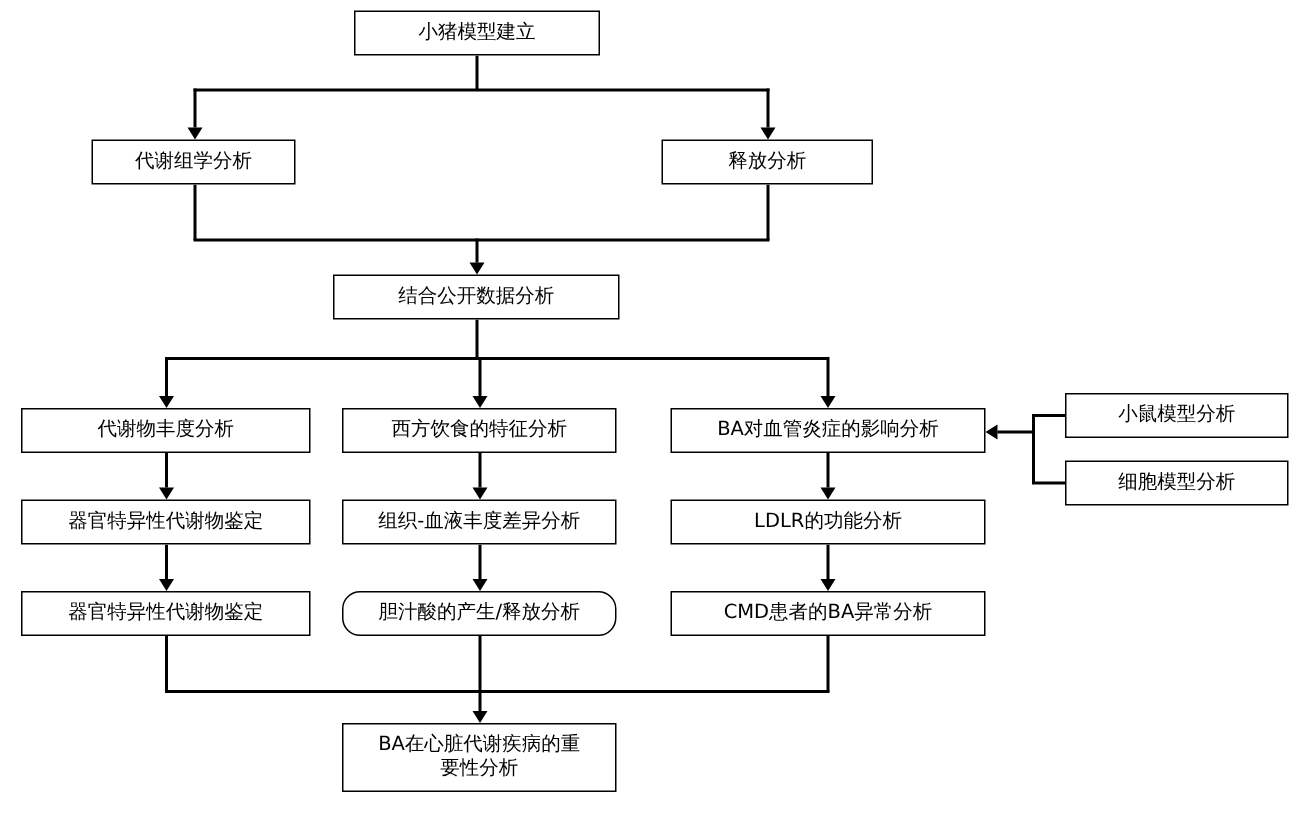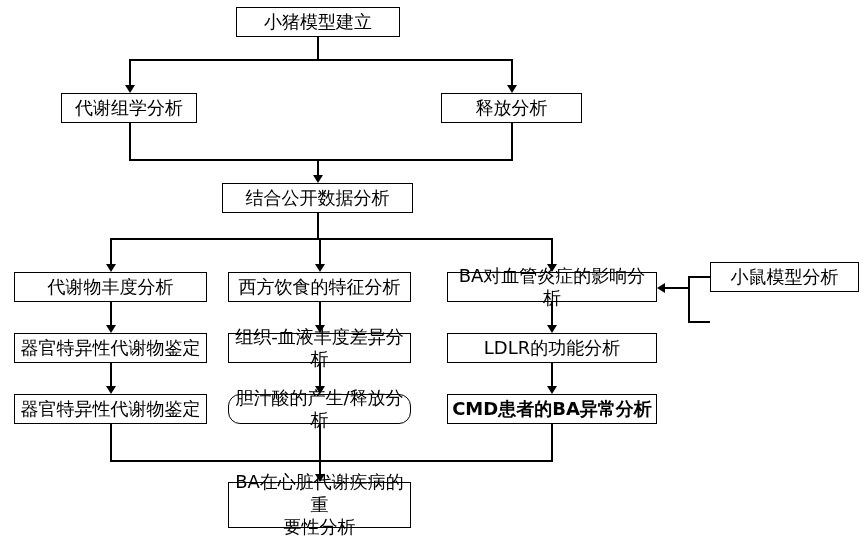--- a/index.html
+++ b/index.html
@@ -20,21 +20,21 @@
   .node {
     position: absolute;
     box-sizing: border-box;
     border: 1.5px solid #000000;
     background: #ffffff;
     display: flex;
     align-items: center;
     justify-content: center;
     text-align: center;
     color: #000000;
-    font-size: 18px;
+    font-size: 13px;
     line-height: 1.25;
     padding: 2px 4px;
     z-index: 2;
   }
   .line {
     position: absolute;
     background: #000000;
     z-index: 1;
   }
   .hline { height: 1.5px; }
@@ -70,32 +70,33 @@
   <div class="node" style="left:222px; top:183px; width:191px; height:30px;">结合公开数据分析</div>
 
   <div class="node" style="left:14px; top:272px; width:193px; height:30px;">代谢物丰度分析</div>
 
   <div class="node" style="left:228px; top:272px; width:183px; height:30px;">西方饮食的特征分析</div>
 
   <div class="node" style="left:447px; top:272px; width:210px; height:30px;">BA对血管炎症的影响分析</div>
 
   <div class="node" style="left:710px; top:262px; width:149px; height:30px;">小鼠模型分析</div>
 
+  <div class="node" style="left:710px; top:307px; width:149px; height:30px;">细胞模型分析</div>
 
   <div class="node" style="left:14px; top:333px; width:193px; height:30px;">器官特异性代谢物鉴定</div>
 
   <div class="node" style="left:228px; top:333px; width:183px; height:30px;">组织-血液丰度差异分析</div>
 
   <div class="node" style="left:447px; top:333px; width:210px; height:30px;">LDLR的功能分析</div>
 
   <div class="node" style="left:14px; top:394px; width:193px; height:30px;">器官特异性代谢物鉴定</div>
 
   <div class="node" style="left:228px; top:394px; width:183px; height:30px;border-radius:12px;">胆汁酸的产生/释放分析</div>
 
-  <div class="node" style="left:447px; top:394px; width:210px; height:30px;font-weight:bold;">CMD患者的BA异常分析</div>
+  <div class="node" style="left:447px; top:394px; width:210px; height:30px;">CMD患者的BA异常分析</div>
 
   <div class="node" style="left:228px; top:482px; width:183px; height:46px; white-space:pre-line;">BA在心脏代谢疾病的重
 要性分析</div>
 
   <div class="line vline" style="left:317px; top:37px; height:23px;"></div>
   <div class="line hline" style="left:129px; top:59px; width:384px;"></div>
   <div class="line vline" style="left:129px; top:59px; height:26px;"></div>
   <div class="arrow arrow-down" style="left:125px; top:85px;"></div>
   <div class="line vline" style="left:511px; top:59px; height:26px;"></div>
   <div class="arrow arrow-down" style="left:507px; top:85px;"></div>

